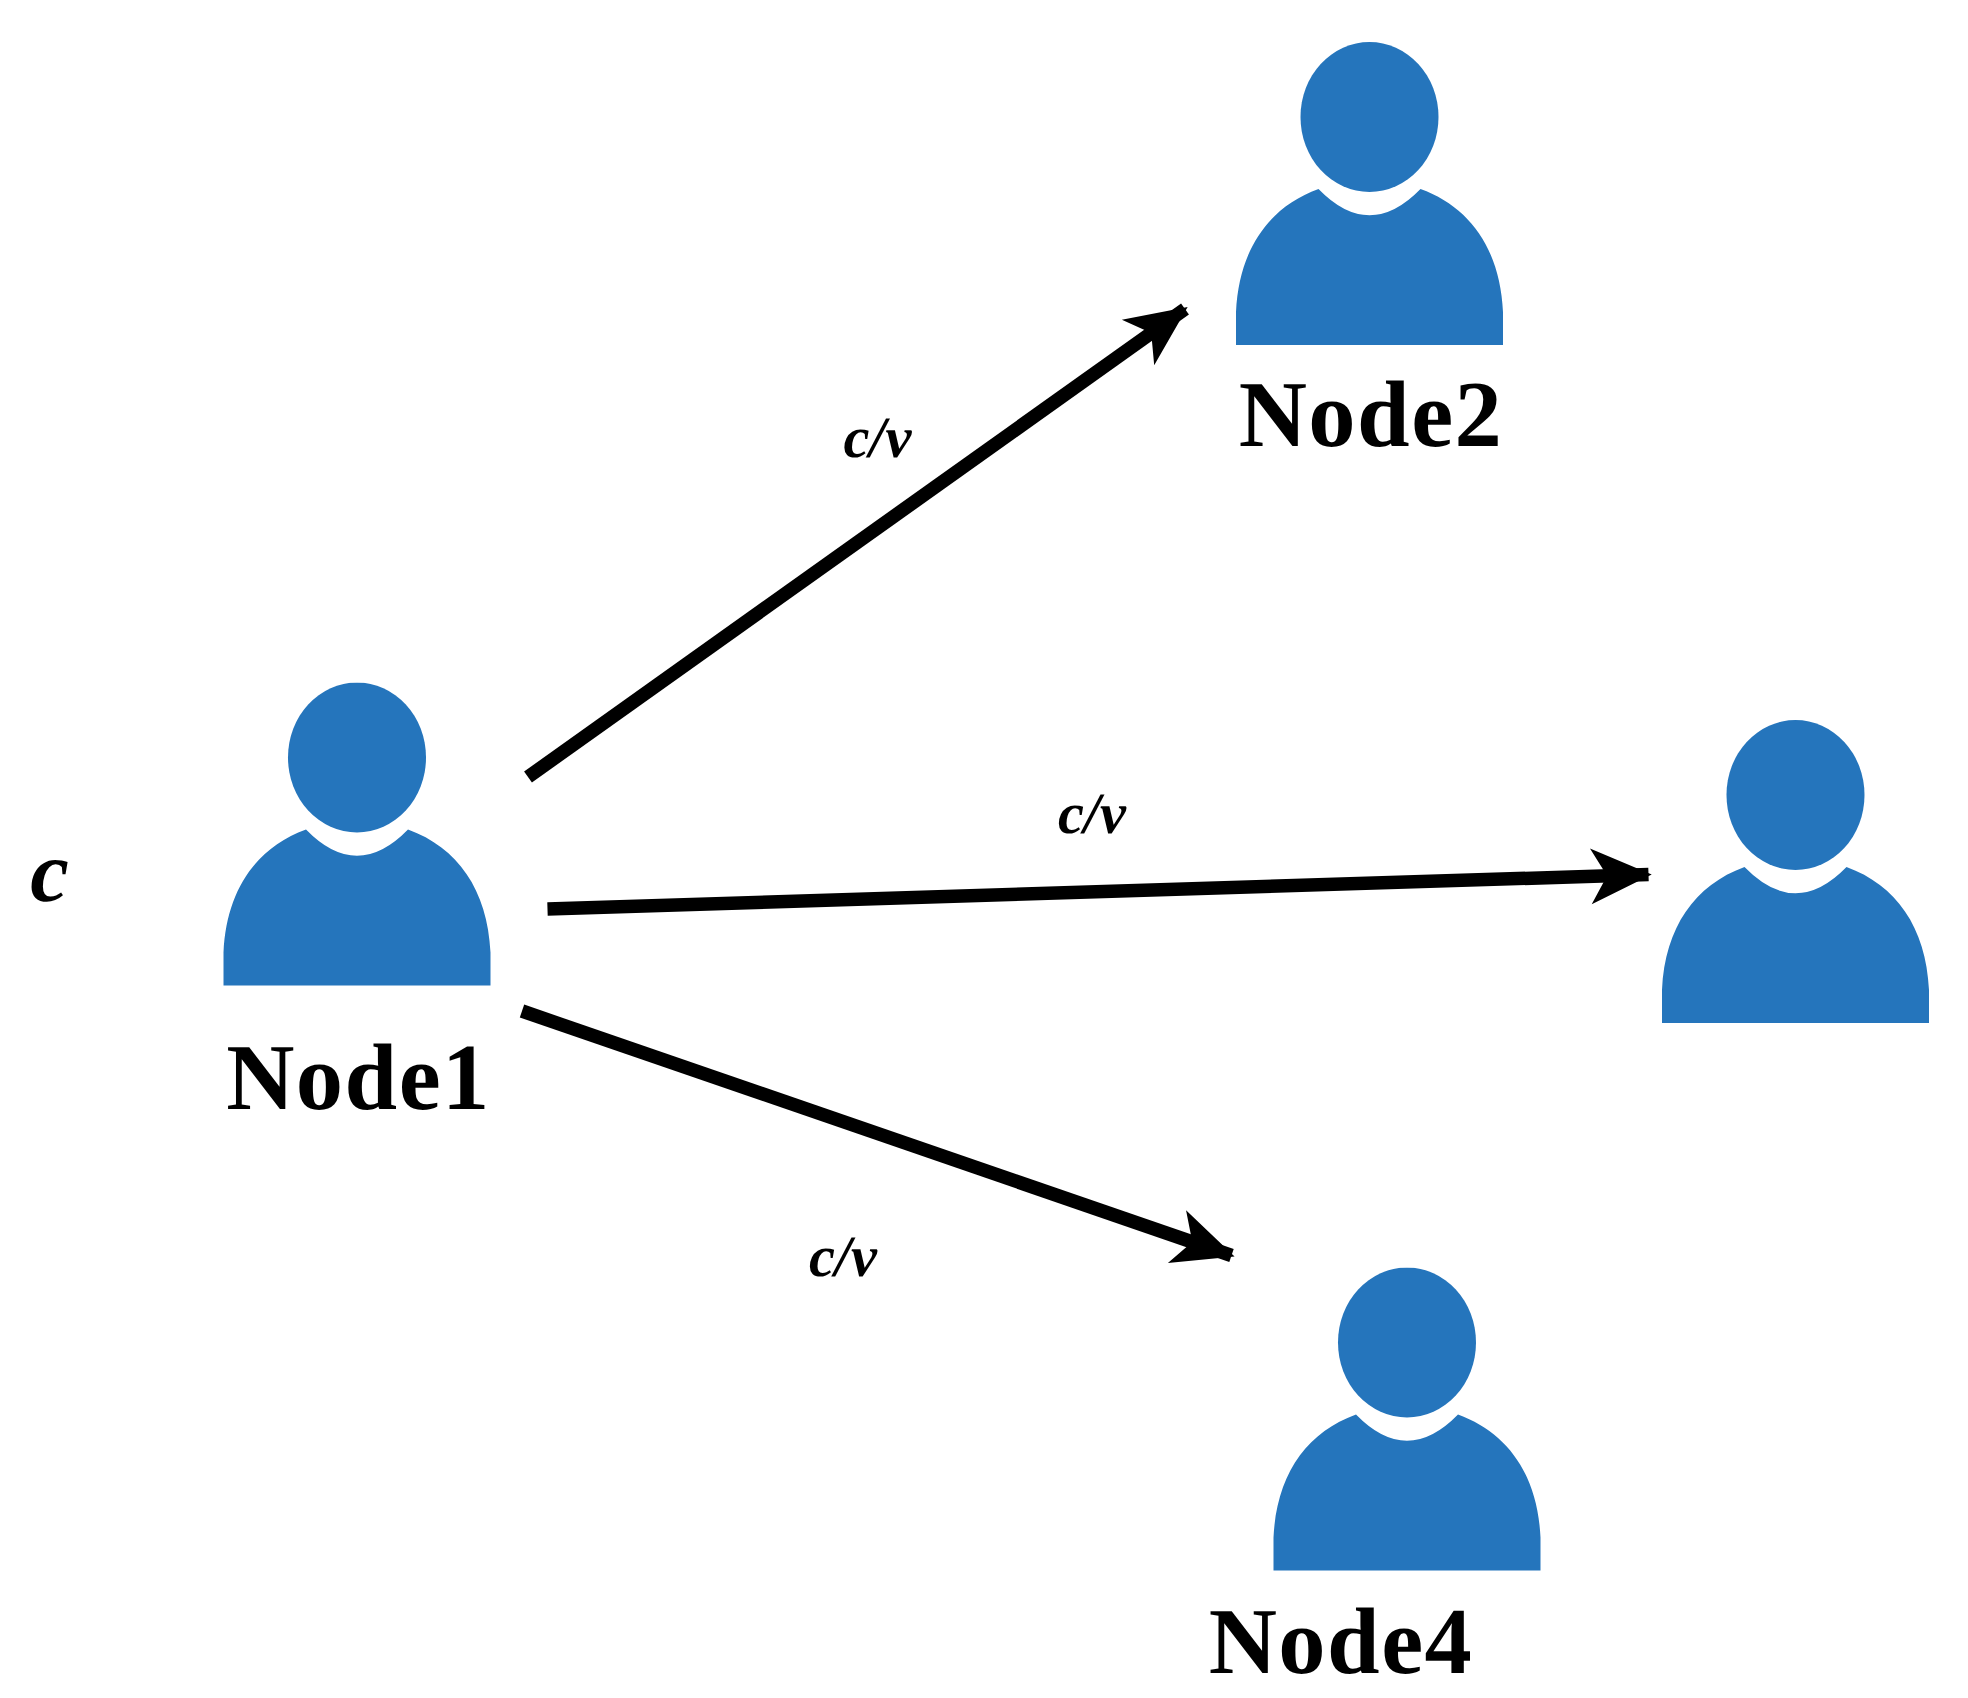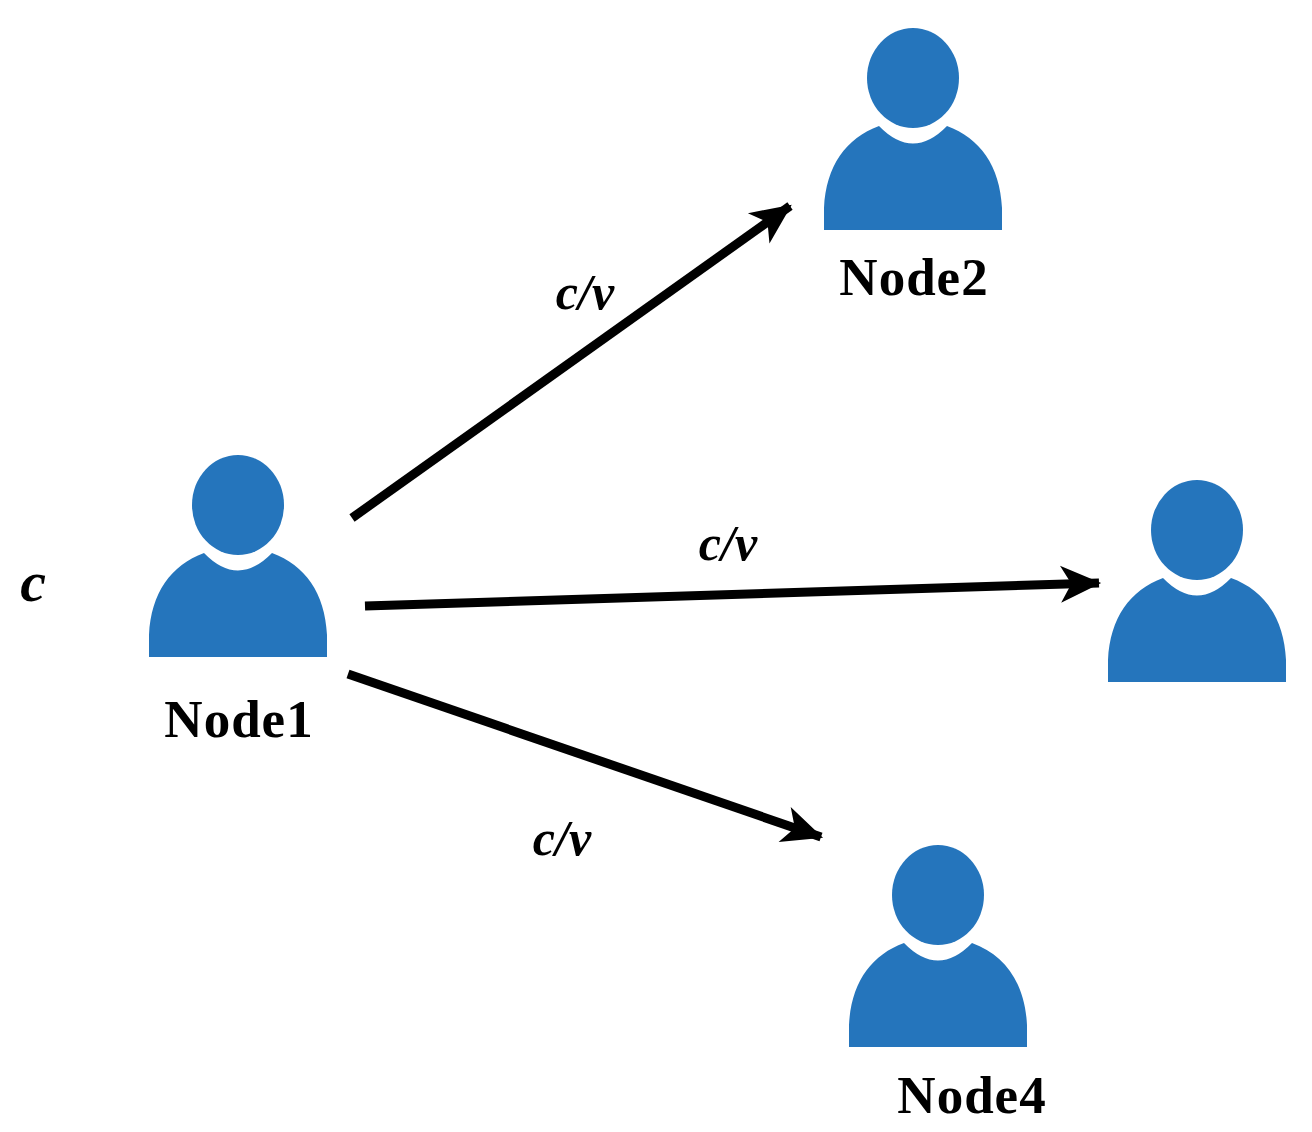--- a/index.html
+++ b/index.html
@@ -29,31 +29,31 @@
   }
   .person-svg {
     display: block;
     width: 190px;
     height: 205px;
   }
   .node-label {
     position: absolute;
     transform: translate(-50%, -50%);
     font-weight: bold;
-    font-size: 53px;
+    font-size: 63px;
     color: #000000;
     white-space: nowrap;
     letter-spacing: 1px;
   }
   .edge-label {
     position: absolute;
     transform: translate(-50%, -50%);
     font-weight: bold;
     font-style: italic;
-    font-size: 50px;
+    font-size: 39px;
     color: #000000;
     white-space: nowrap;
   }
   .source-label {
     position: absolute;
     transform: translate(-50%, -50%);
     font-weight: bold;
     font-style: italic;
     font-size: 58px;
     color: #000000;
@@ -103,21 +103,21 @@
 
   <div class="node node4-icon">
     <svg class="person-svg" viewBox="0 0 190 205" xmlns="http://www.w3.org/2000/svg">
       <ellipse cx="95" cy="50" rx="46" ry="50" fill="#2575BC"></ellipse>
       <path d="M6,202 L6,180 C8,138 28,110 61,98 Q95,133 129,98 C162,110 182,138 184,180 L184,202 Z" fill="#2575BC"></path>
     </svg>
   </div>
 
   <div class="node-label" style="left:239px; top:719px;">Node1</div>
   <div class="node-label" style="left:914px; top:277px;">Node2</div>
-  <div class="node-label" style="left:972px; top:1095px;text-align:right;">Node4</div>
+  <div class="node-label" style="left:894px; top:1095px;text-align:right;">Node4</div>
 
   <div class="edge-label" style="left:585px; top:292px;">c/v</div>
   <div class="edge-label" style="left:728px; top:543px;">c/v</div>
   <div class="edge-label" style="left:562px; top:838px;">c/v</div>
 
   <div class="source-label" style="left:33px; top:581px;">c</div>
 
 </div>
 
 </body></html>

